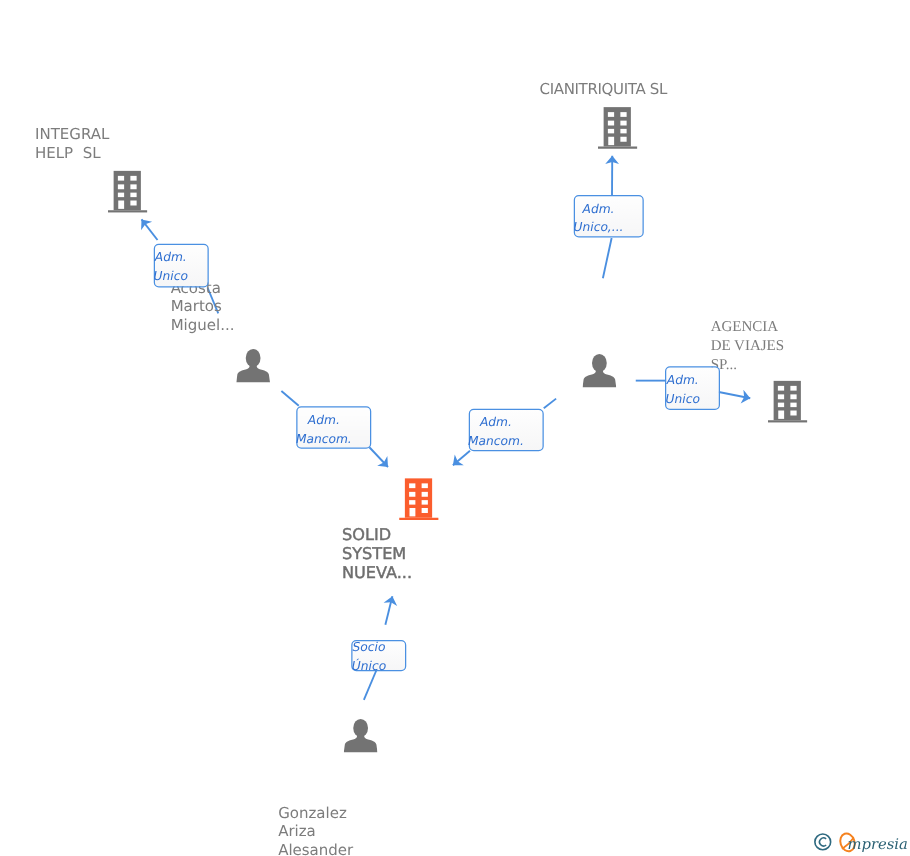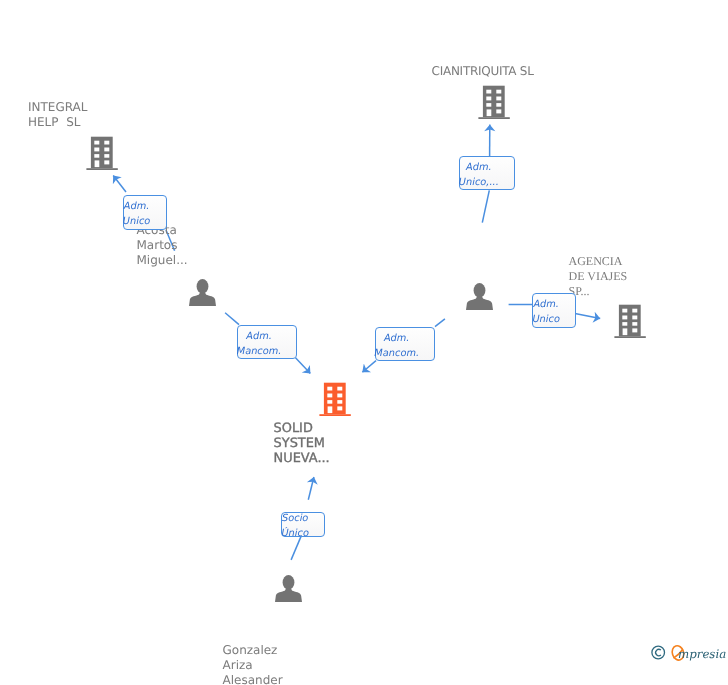--- a/index.html
+++ b/index.html
@@ -137,21 +137,21 @@
 Mancom.</div>
   <div class="lbl" style="left:458.9px;top:155.9px;width:55.8px;height:34.5px;">Adm.
 Unico,...</div>
   <div class="lbl" style="left:374.8px;top:326.9px;width:59.8px;height:34.2px;">Adm.
 Mancom.</div>
   <div class="lbl" style="left:532.3px;top:293.2px;width:43.8px;height:34.7px;">Adm.
 Unico</div>
   <div class="lbl" style="left:281.4px;top:499.6px;width:43.6px;height:25px;margin-top:12px;">Socio
 Único</div>
 
-  <div class="logo" style="left:648px;top:640px;width:80px;height:22px;">
+  <div class="logo" style="left:648px;top:661px;width:80px;height:22px;">
     <svg width="80" height="22" viewBox="0 0 80 22" style="display:block;overflow:visible;">
       <g>
         <circle cx="10.2" cy="12.5" r="6.3" fill="none" stroke="#2f6a80" stroke-width="1.3"></circle>
         <path d="M12.9,10.1 a3.2,3.2 0 1,0 0.05,4.9" fill="none" stroke="#2f6a80" stroke-width="1.3"></path>
       </g>
       <g>
         <g transform="translate(30.0,12.9) rotate(-18)">
           <ellipse cx="0" cy="0" rx="5.6" ry="7.3" fill="none" stroke="#f5821f" stroke-width="1.6"></ellipse>
           <path d="M-5.2,3.4 C-2.2,2.6 2.4,0.6 5.4,-1.8" fill="none" stroke="#f5821f" stroke-width="1.5" stroke-linecap="round"></path>
         </g>

